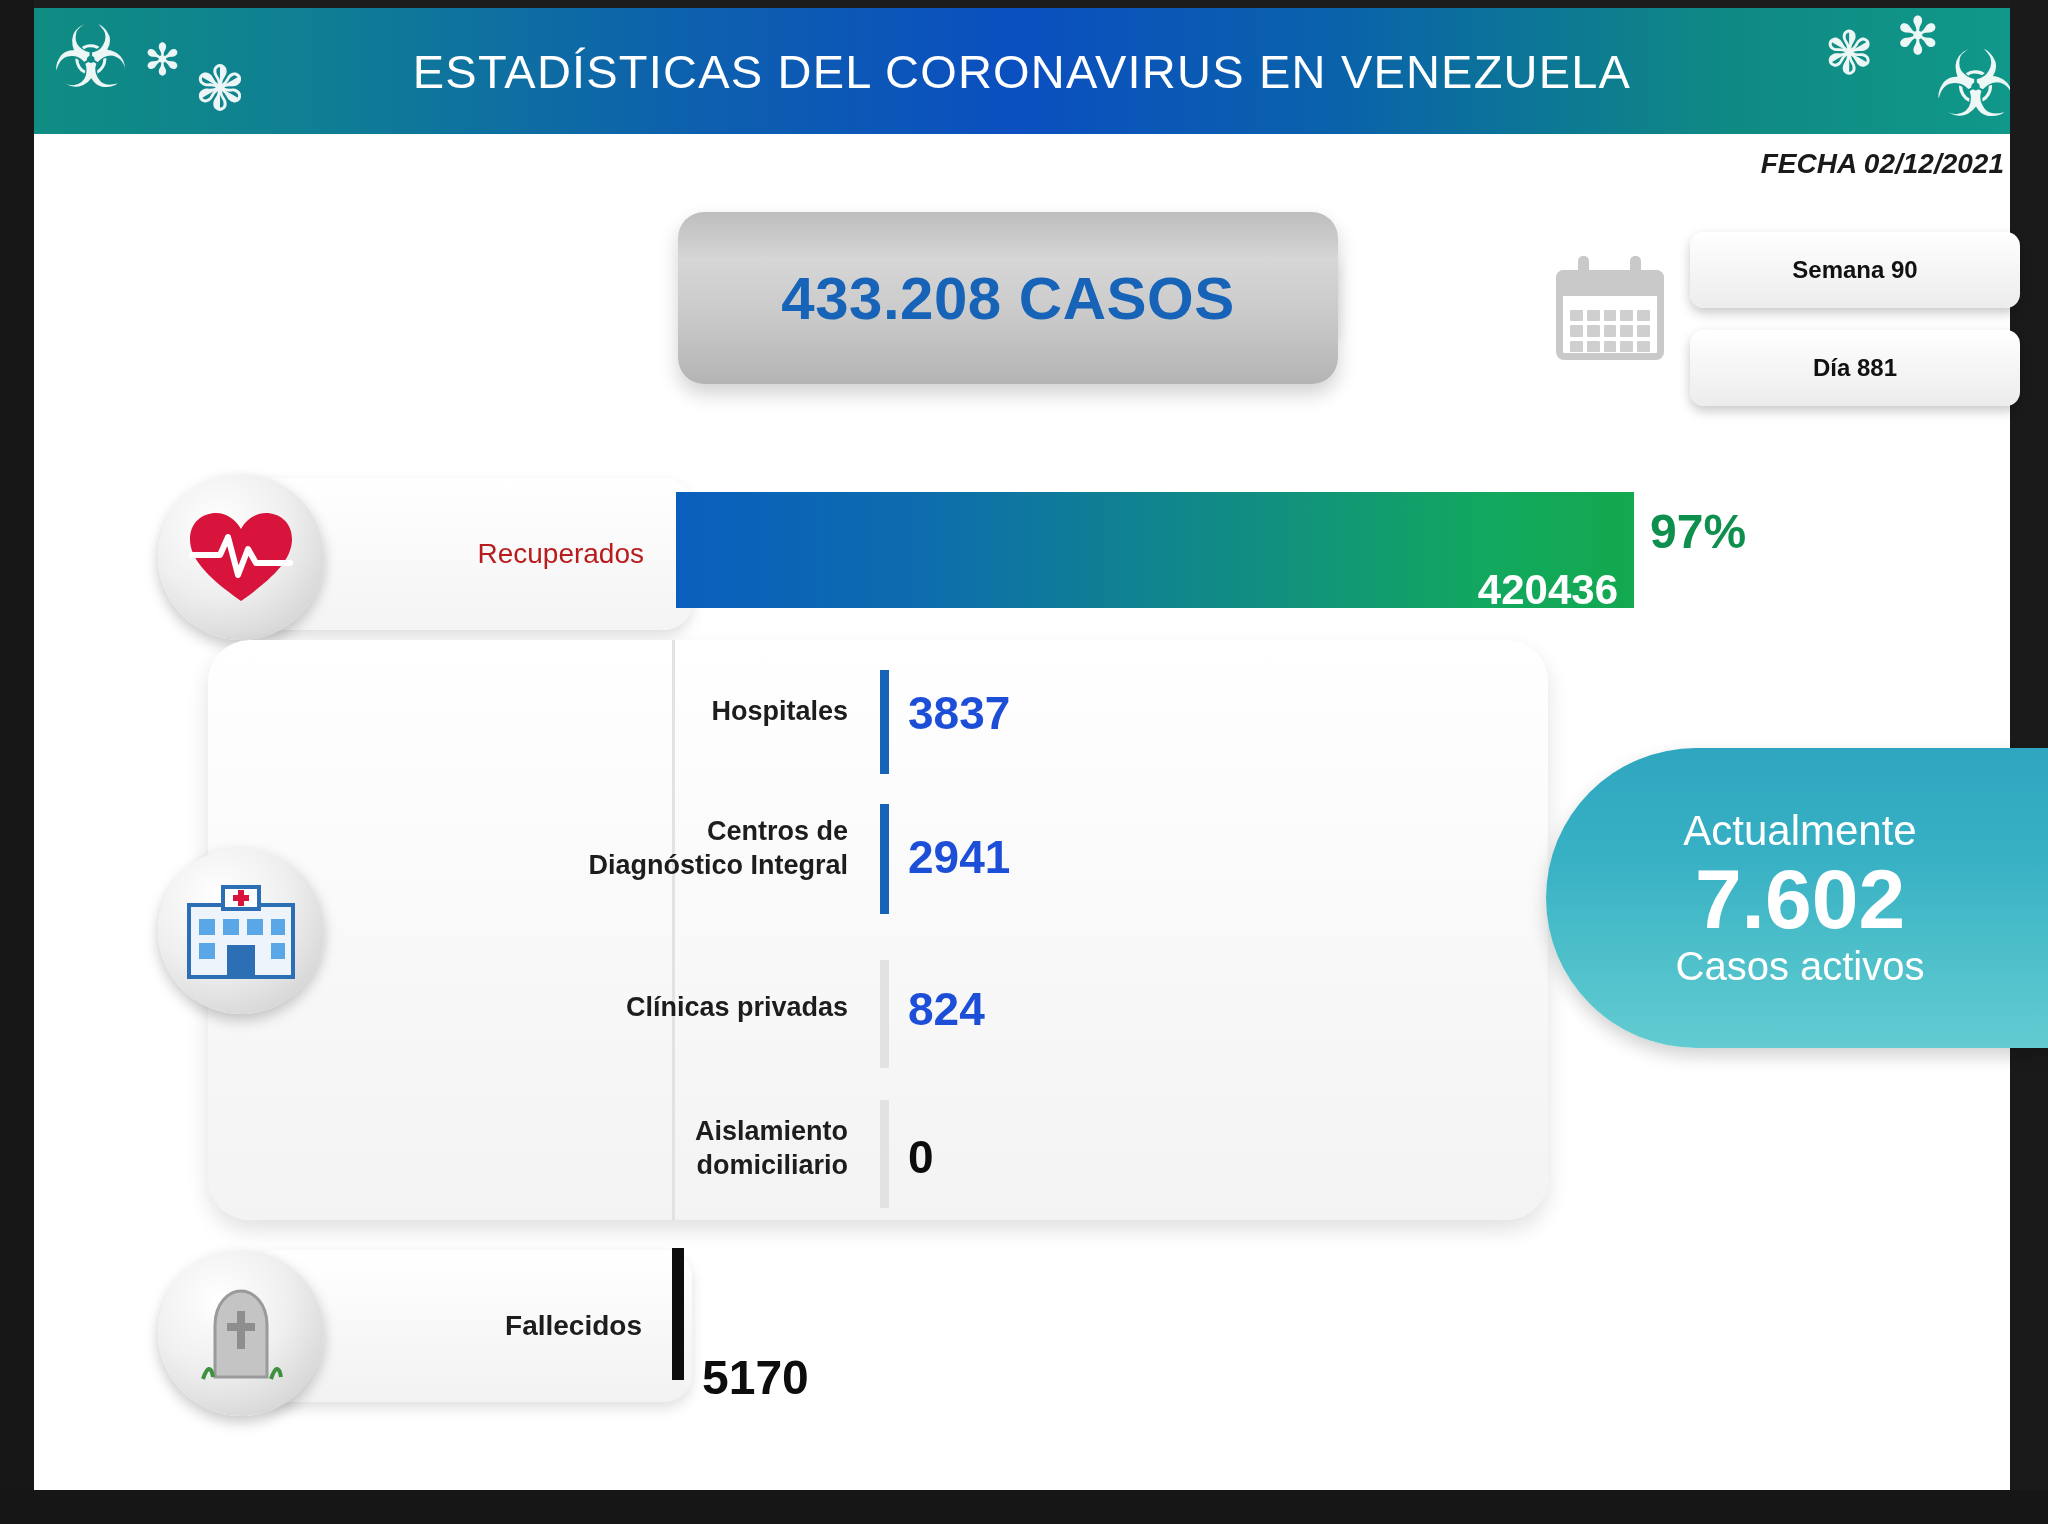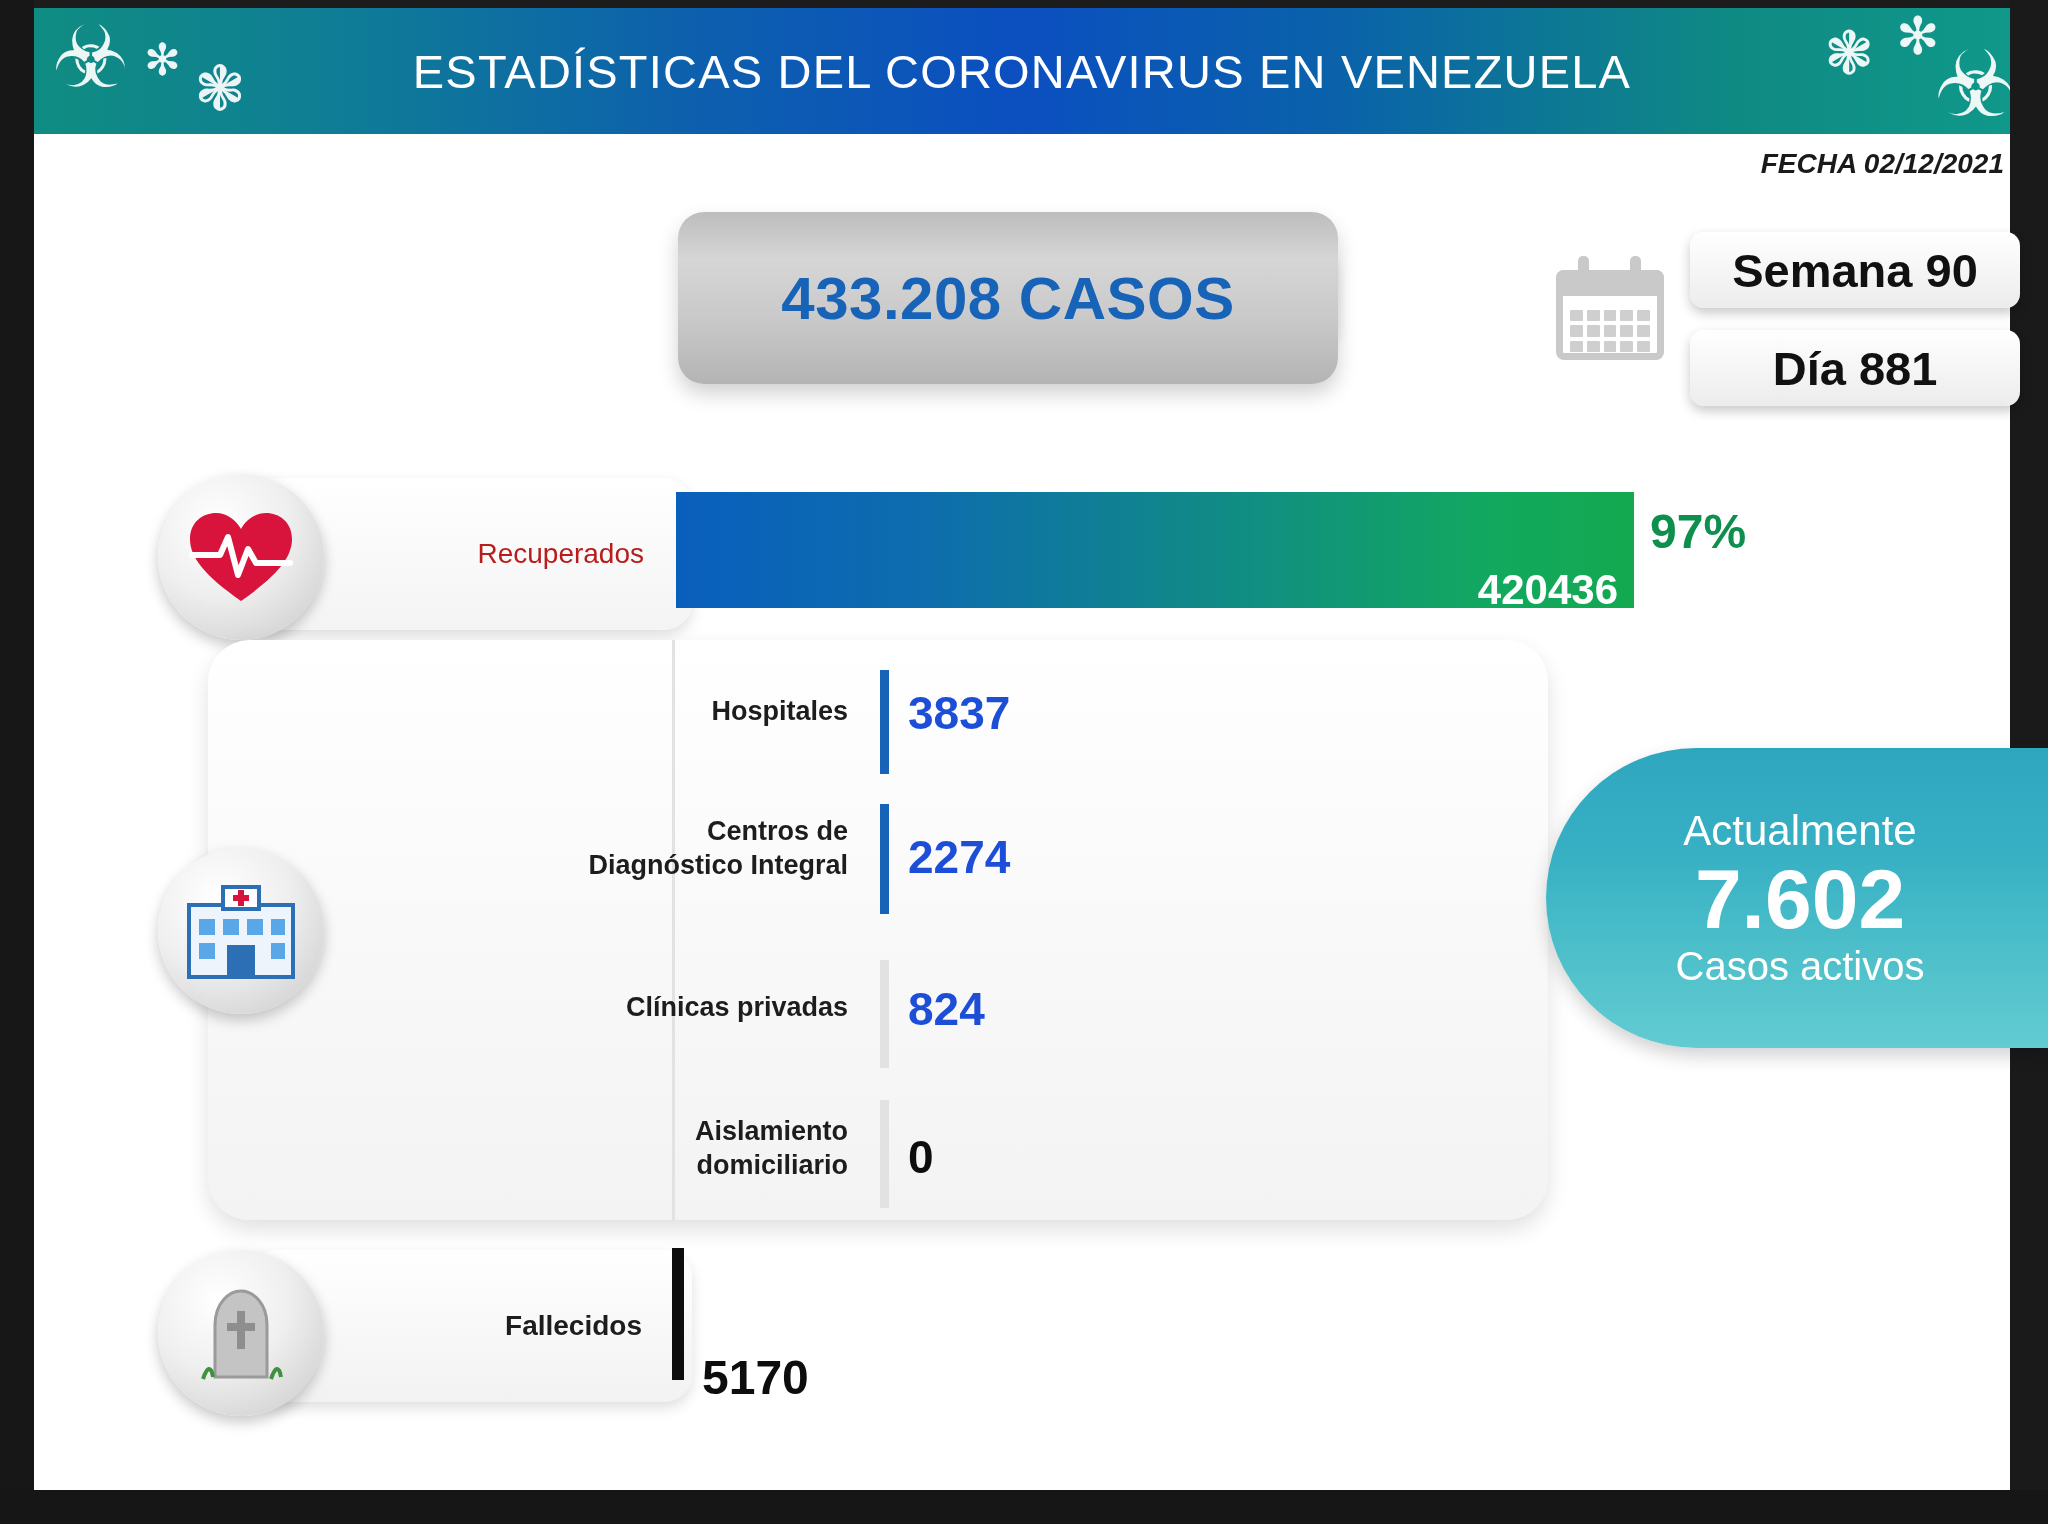--- a/index.html
+++ b/index.html
@@ -149,21 +149,21 @@
 
   .pill-week, .pill-day {
     position: absolute;
     left: 1690px;
     width: 330px; height: 76px;
     border-radius: 14px;
     background: linear-gradient(180deg,#ffffff 0%, #ececec 100%);
     box-shadow: 0 5px 12px rgba(0,0,0,0.22);
     display: flex; align-items: center; justify-content: center;
     color: #111111;
-    font-size: 47px;
+    font-size: 24px;
     font-weight: bold;
     font-family: "Liberation Sans", sans-serif;
   }
   .pill-week { top: 232px; }
   .pill-day  { top: 330px; }
 
   
   .rec-card {
     position: absolute;
     left: 248px; top: 478px;
@@ -410,21 +410,21 @@
     <div class="tick" style="top:0px; height:104px;"></div>
     <div class="val" style="top:16px;">3837</div>
   </div>
 
   <div class="mid-row row-cdi">
     <div class="lbl" style="top:14px;">
       <span>Centros de</span><br>
       <span>Diagnóstico Integral</span>
     </div>
     <div class="tick" style="top:4px; height:110px;"></div>
-    <div class="val" style="top:30px;">2274</div>
+    <div class="val" style="top:30px;">2941</div>
   </div>
 
   <div class="mid-row row-clin">
     <div class="lbl" style="top:30px;">Clínicas privadas</div>
     <div class="tick" style="top:0px; height:108px; background:#e2e2e2;"></div>
     <div class="val" style="top:22px;">824</div>
   </div>
 
   <div class="mid-row row-aisl">
     <div class="lbl" style="top:14px;">

